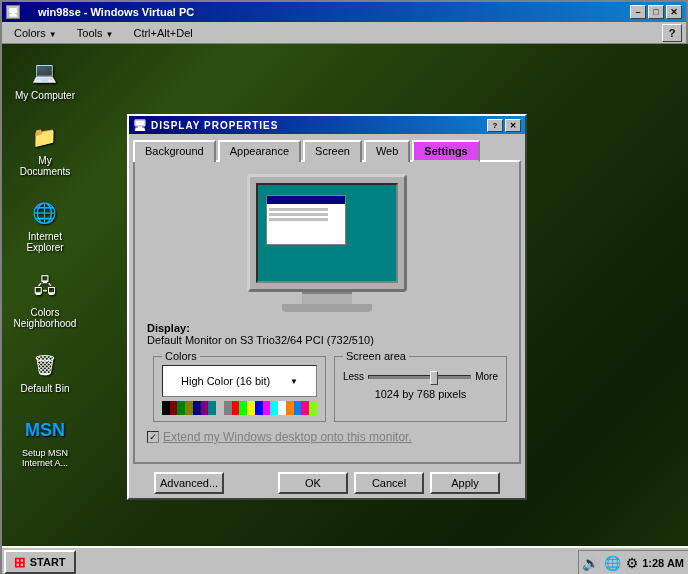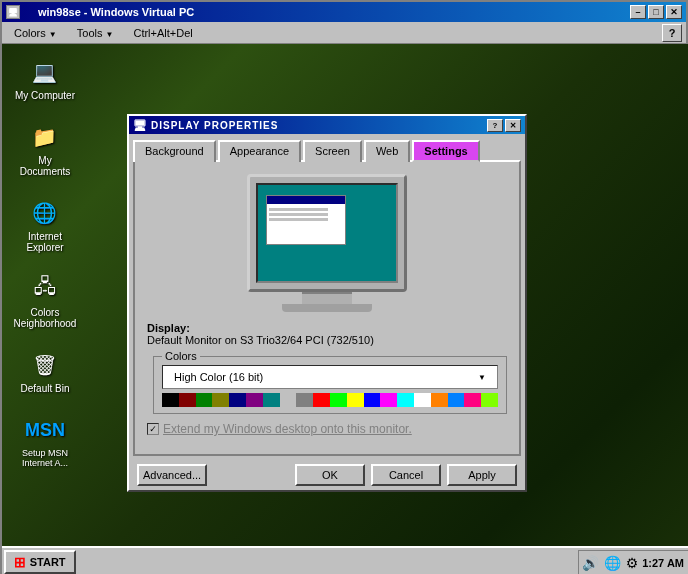--- a/index.html
+++ b/index.html
@@ -337,25 +337,25 @@
     }
     .group-box-label {
       position: absolute;
       top: -7px; left: 8px;
       background: #c0c0c0;
       padding: 0 3px;
       font-size: 11px;
     }
     .color-select {
       width: 100%;
-      height: 24px;
+      height: 32px;
       font-size: 11px;
       border: 1px inset #808080;
       background: white;
-      padding: 0 11px;
+      padding: 0 18px;
       display: flex; align-items: center; justify-content: space-between;
       cursor: pointer;
     }
     .color-select-dropdown { font-size: 8px; }
 
     
     .color-bar {
       width: 100%;
       height: 14px;
       margin-top: 4px;
@@ -441,21 +441,21 @@
       background: #c0c0c0;
       display: flex; align-items: center; justify-content: center;
       font-size: 9px;
     }
     .checkbox-label { font-size: 12px; color: #808080; text-decoration: underline; }
 
     
     .dialog-footer {
       display: flex;
       justify-content: flex-end;
-      padding: 4px 8px;
+      padding: 4px 25px;
       gap: 6px;
       align-items: center;
     }
     .advanced-btn {
       margin-right: auto;
     }
     .dialog-action-btn {
       width: 70px; height: 22px;
       background: #c0c0c0;
       border-top: 2px solid #fff;
@@ -585,20 +585,31 @@
 
           <div class="group-box">
             <span class="group-box-label">Colors</span>
             <div class="color-select">
               <span>High Color (16 bit)</span>
               <span class="color-select-dropdown">▼</span>
             </div>
             <div class="color-bar"></div>
           </div>
 
+          <div class="screen-area-group">
+            <span class="screen-area-label">Screen area</span>
+            <div class="slider-row">
+              <span class="slider-label">Less</span>
+              <div class="slider-track">
+                <div class="slider-thumb"></div>
+              </div>
+              <span class="slider-label">More</span>
+            </div>
+            <div class="screen-area-value">1024 by 768 pixels</div>
+          </div>
         </div>
 
         <div class="checkbox-row">
           <div class="checkbox">✓</div>
           <span class="checkbox-label">Extend my Windows desktop onto this monitor.</span>
         </div>
       </div>
 
       <div class="dialog-footer">
         <div class="dialog-action-btn advanced-btn">Advanced...</div>
@@ -612,17 +623,17 @@
       <div class="start-btn">
         <span style="color:#ff0000; font-size:14px;">⊞</span>
         <span>START</span>
       </div>
       <div class="taskbar-items">
       </div>
       <div class="taskbar-tray">
         <span class="tray-icon">🔊</span>
         <span class="tray-icon">🌐</span>
         <span class="tray-icon">⚙</span>
-        <span class="tray-time">1:27 AM</span>
+        <span class="tray-time">1:28 AM</span>
       </div>
     </div>
   </div>
 </div>
 
 </body></html>

